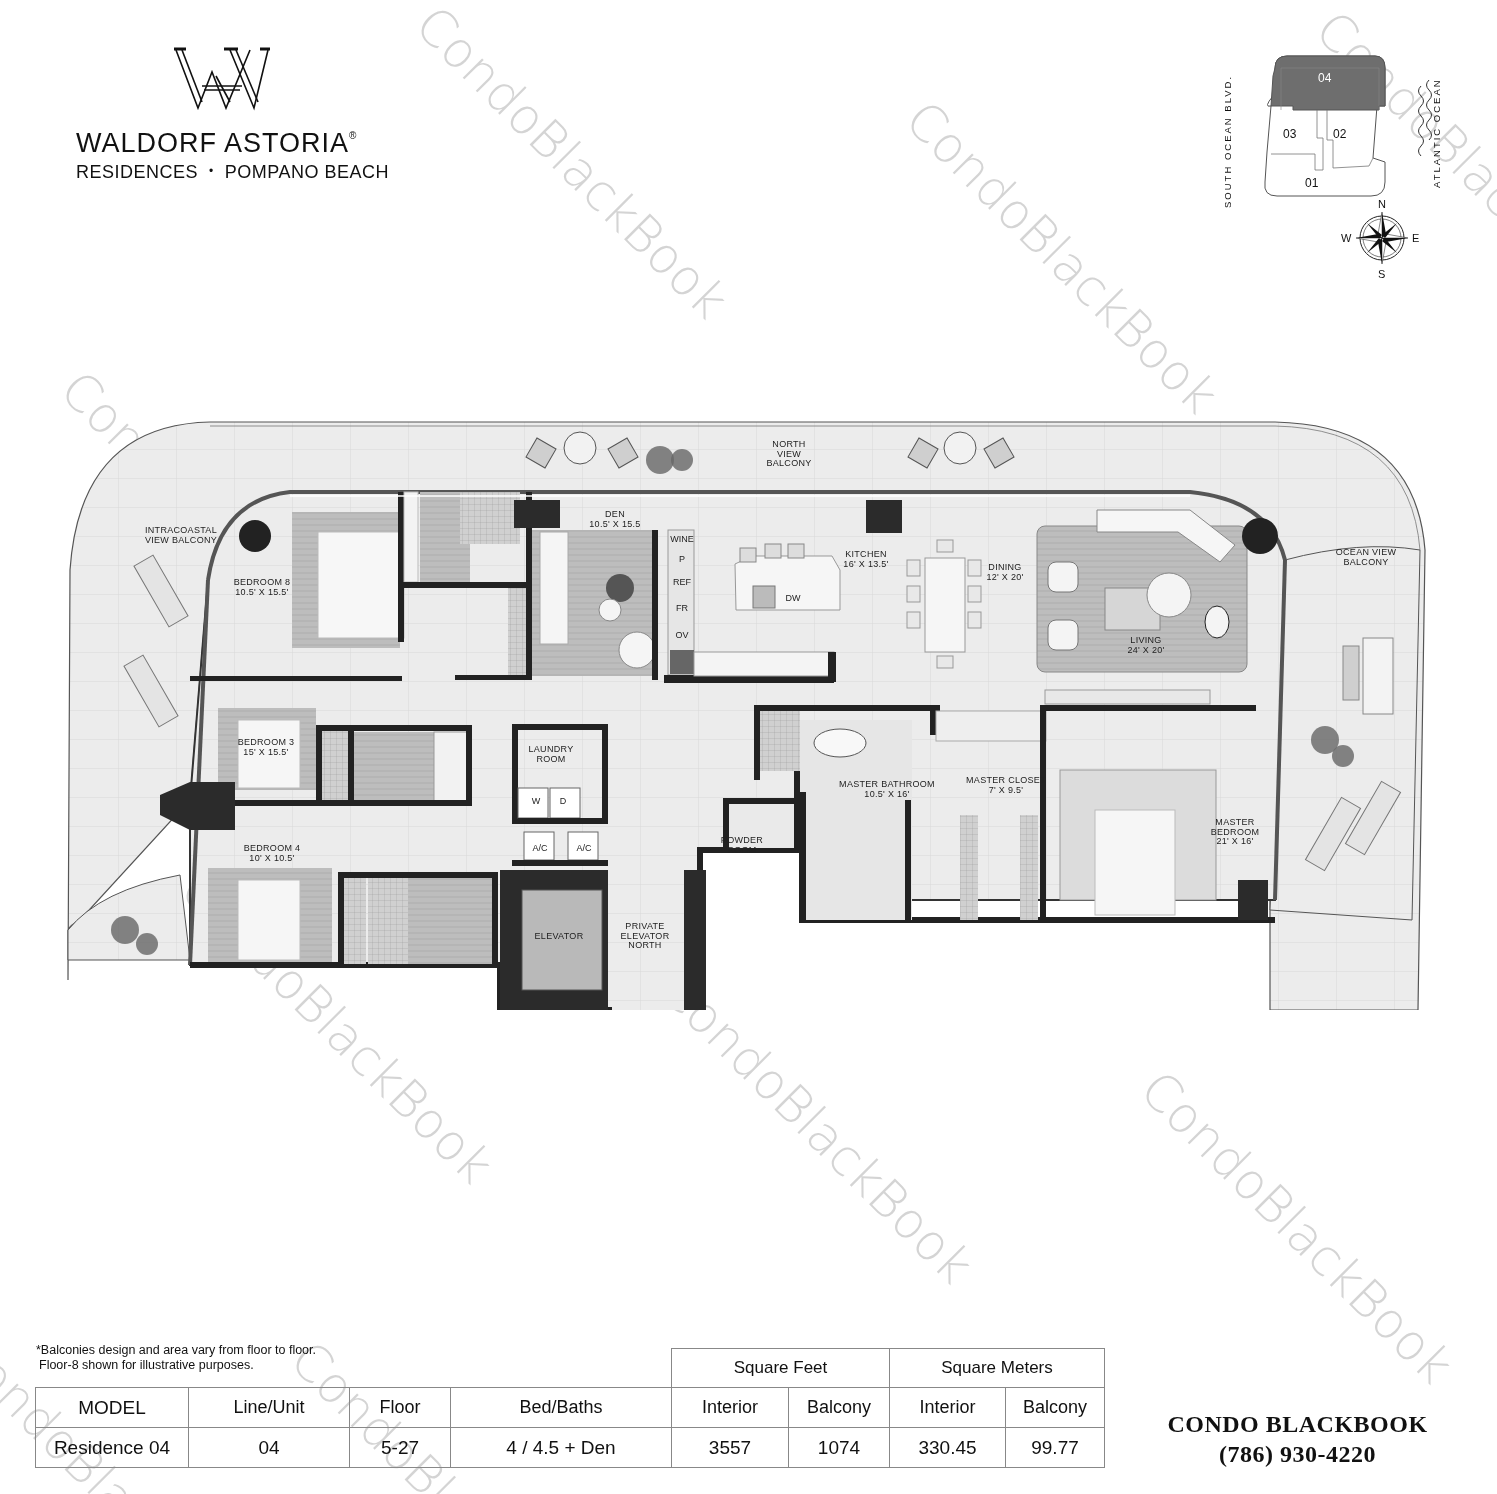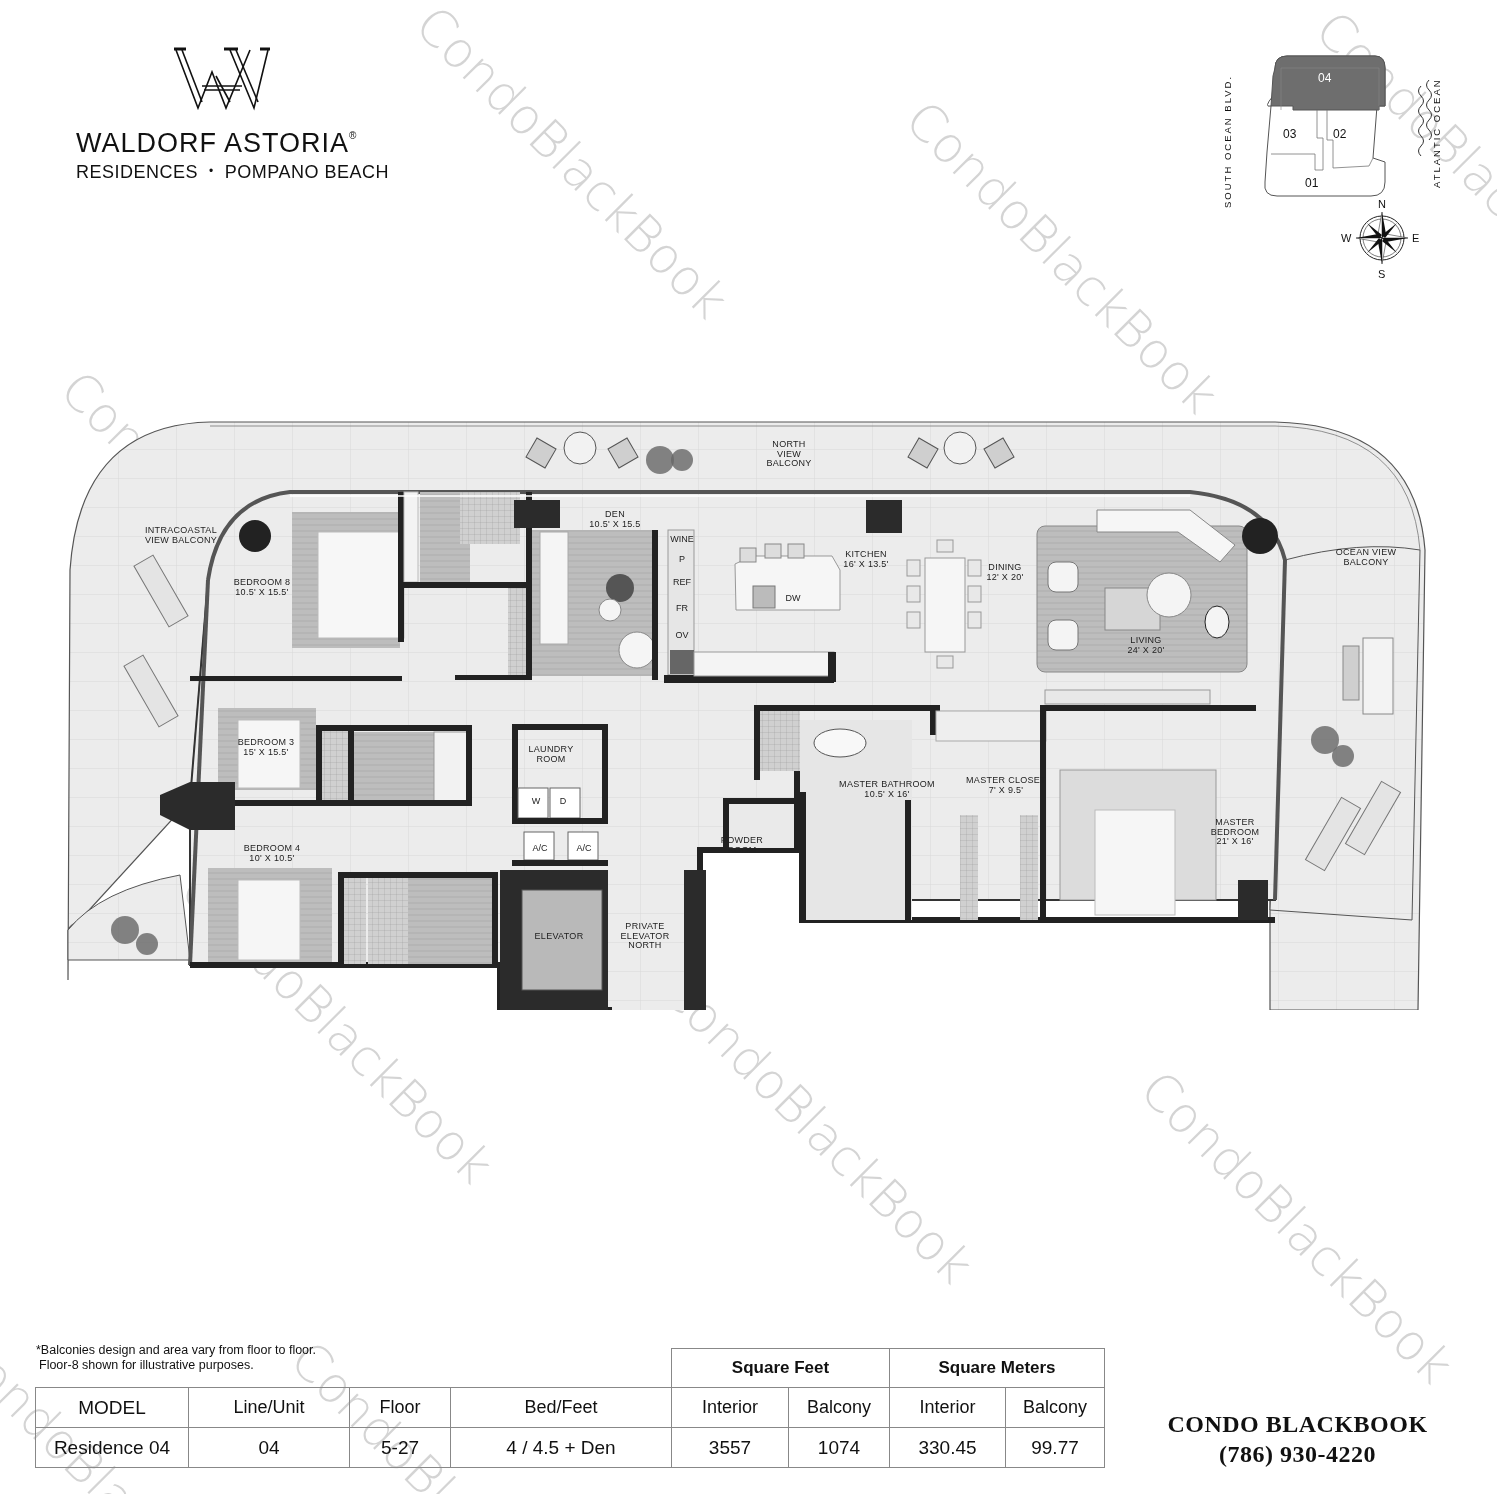--- a/index.html
+++ b/index.html
@@ -22,21 +22,21 @@
   .wm { position:absolute; font-family:"DejaVu Sans", sans-serif; font-size:50px; color:rgba(160,160,160,0.45); transform-origin:left top; transform:rotate(45deg); white-space:nowrap; pointer-events:none; font-weight:300; }
 
   
   .notes { left:36px; top:1348px; font-size:12.5px; line-height:15px; color:#111; }
 
   
   table.spec { position:absolute; left:35px; top:1348px; border-collapse:collapse; font-size:19px; color:#111; }
   table.spec td { border:1px solid #888; text-align:center; padding:0; height:38px; }
   table.spec td.blank { border:none; }
   table.spec .hdr { font-weight:400; }
-  table.spec .grp { font-weight:700; font-size:17px; }
+  table.spec .grp { font-weight:400; font-size:17px; }
   table.spec .sub { font-size:18px; }
 
   .cbb { left:1135px; top:1384px; font-family:Liberation Serif, serif; font-weight:700; font-size:24px; letter-spacing:0.5px; text-align:center; width:325px; line-height:30px;margin-top:25px; }
   .cbb .light { font-weight:600; }
 </style>
 </head>
 <body>
 
 <div class="wm" style="left:445px; top:-5px;">CondoBlackBook</div>
 <div class="wm" style="left:935px; top:90px;">CondoBlackBook</div>
@@ -389,21 +389,21 @@
   <tbody>
       <tr style="height:38px;">
     <td class="blank" colspan="4"></td>
     <td class="grp" colspan="2">Square Feet</td>
     <td class="grp" colspan="2">Square Meters</td>
   </tr>
   <tr style="height:40px;">
     <td class="hdr">MODEL</td>
     <td class="sub">Line/Unit</td>
     <td class="sub">Floor</td>
-    <td class="sub">Bed/Feet</td>
+    <td class="sub">Bed/Baths</td>
     <td class="sub">Interior</td>
     <td class="sub">Balcony</td>
     <td class="sub">Interior</td>
     <td class="sub">Balcony</td>
   </tr>
   <tr style="height:40px;">
     <td>Residence 04</td>
     <td>04</td>
     <td>5-27</td>
     <td>4 / 4.5 + Den</td>

